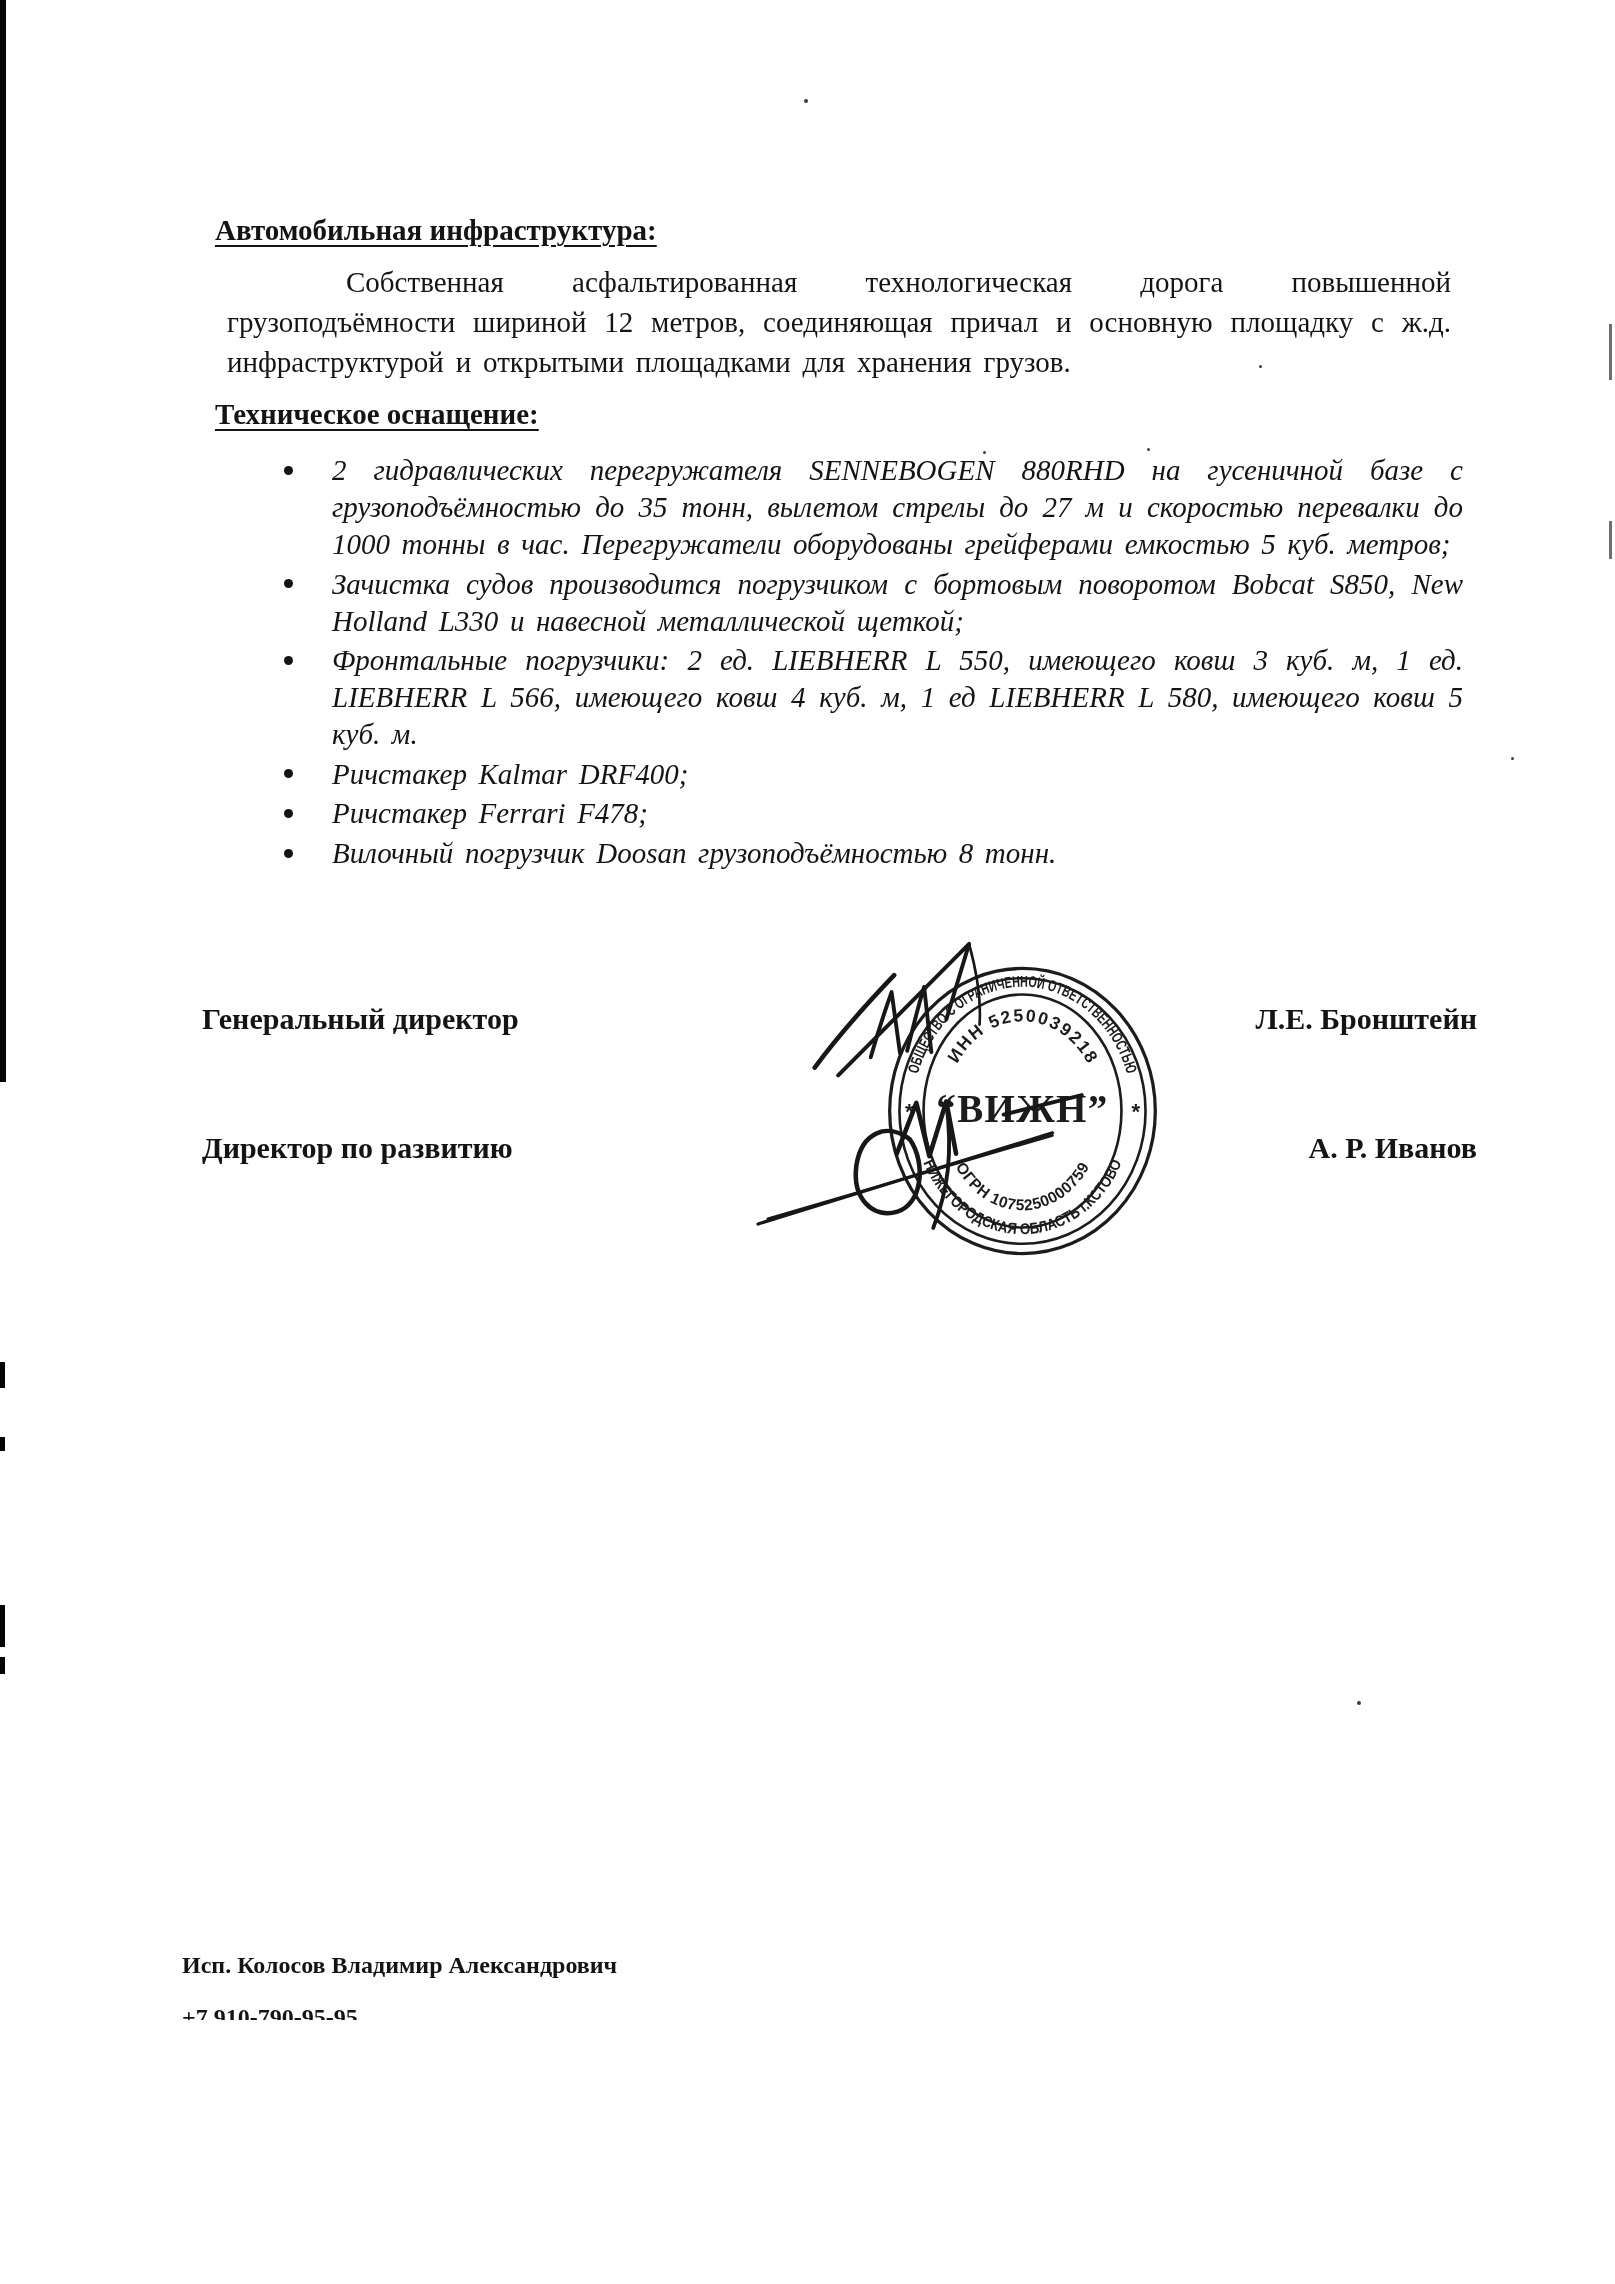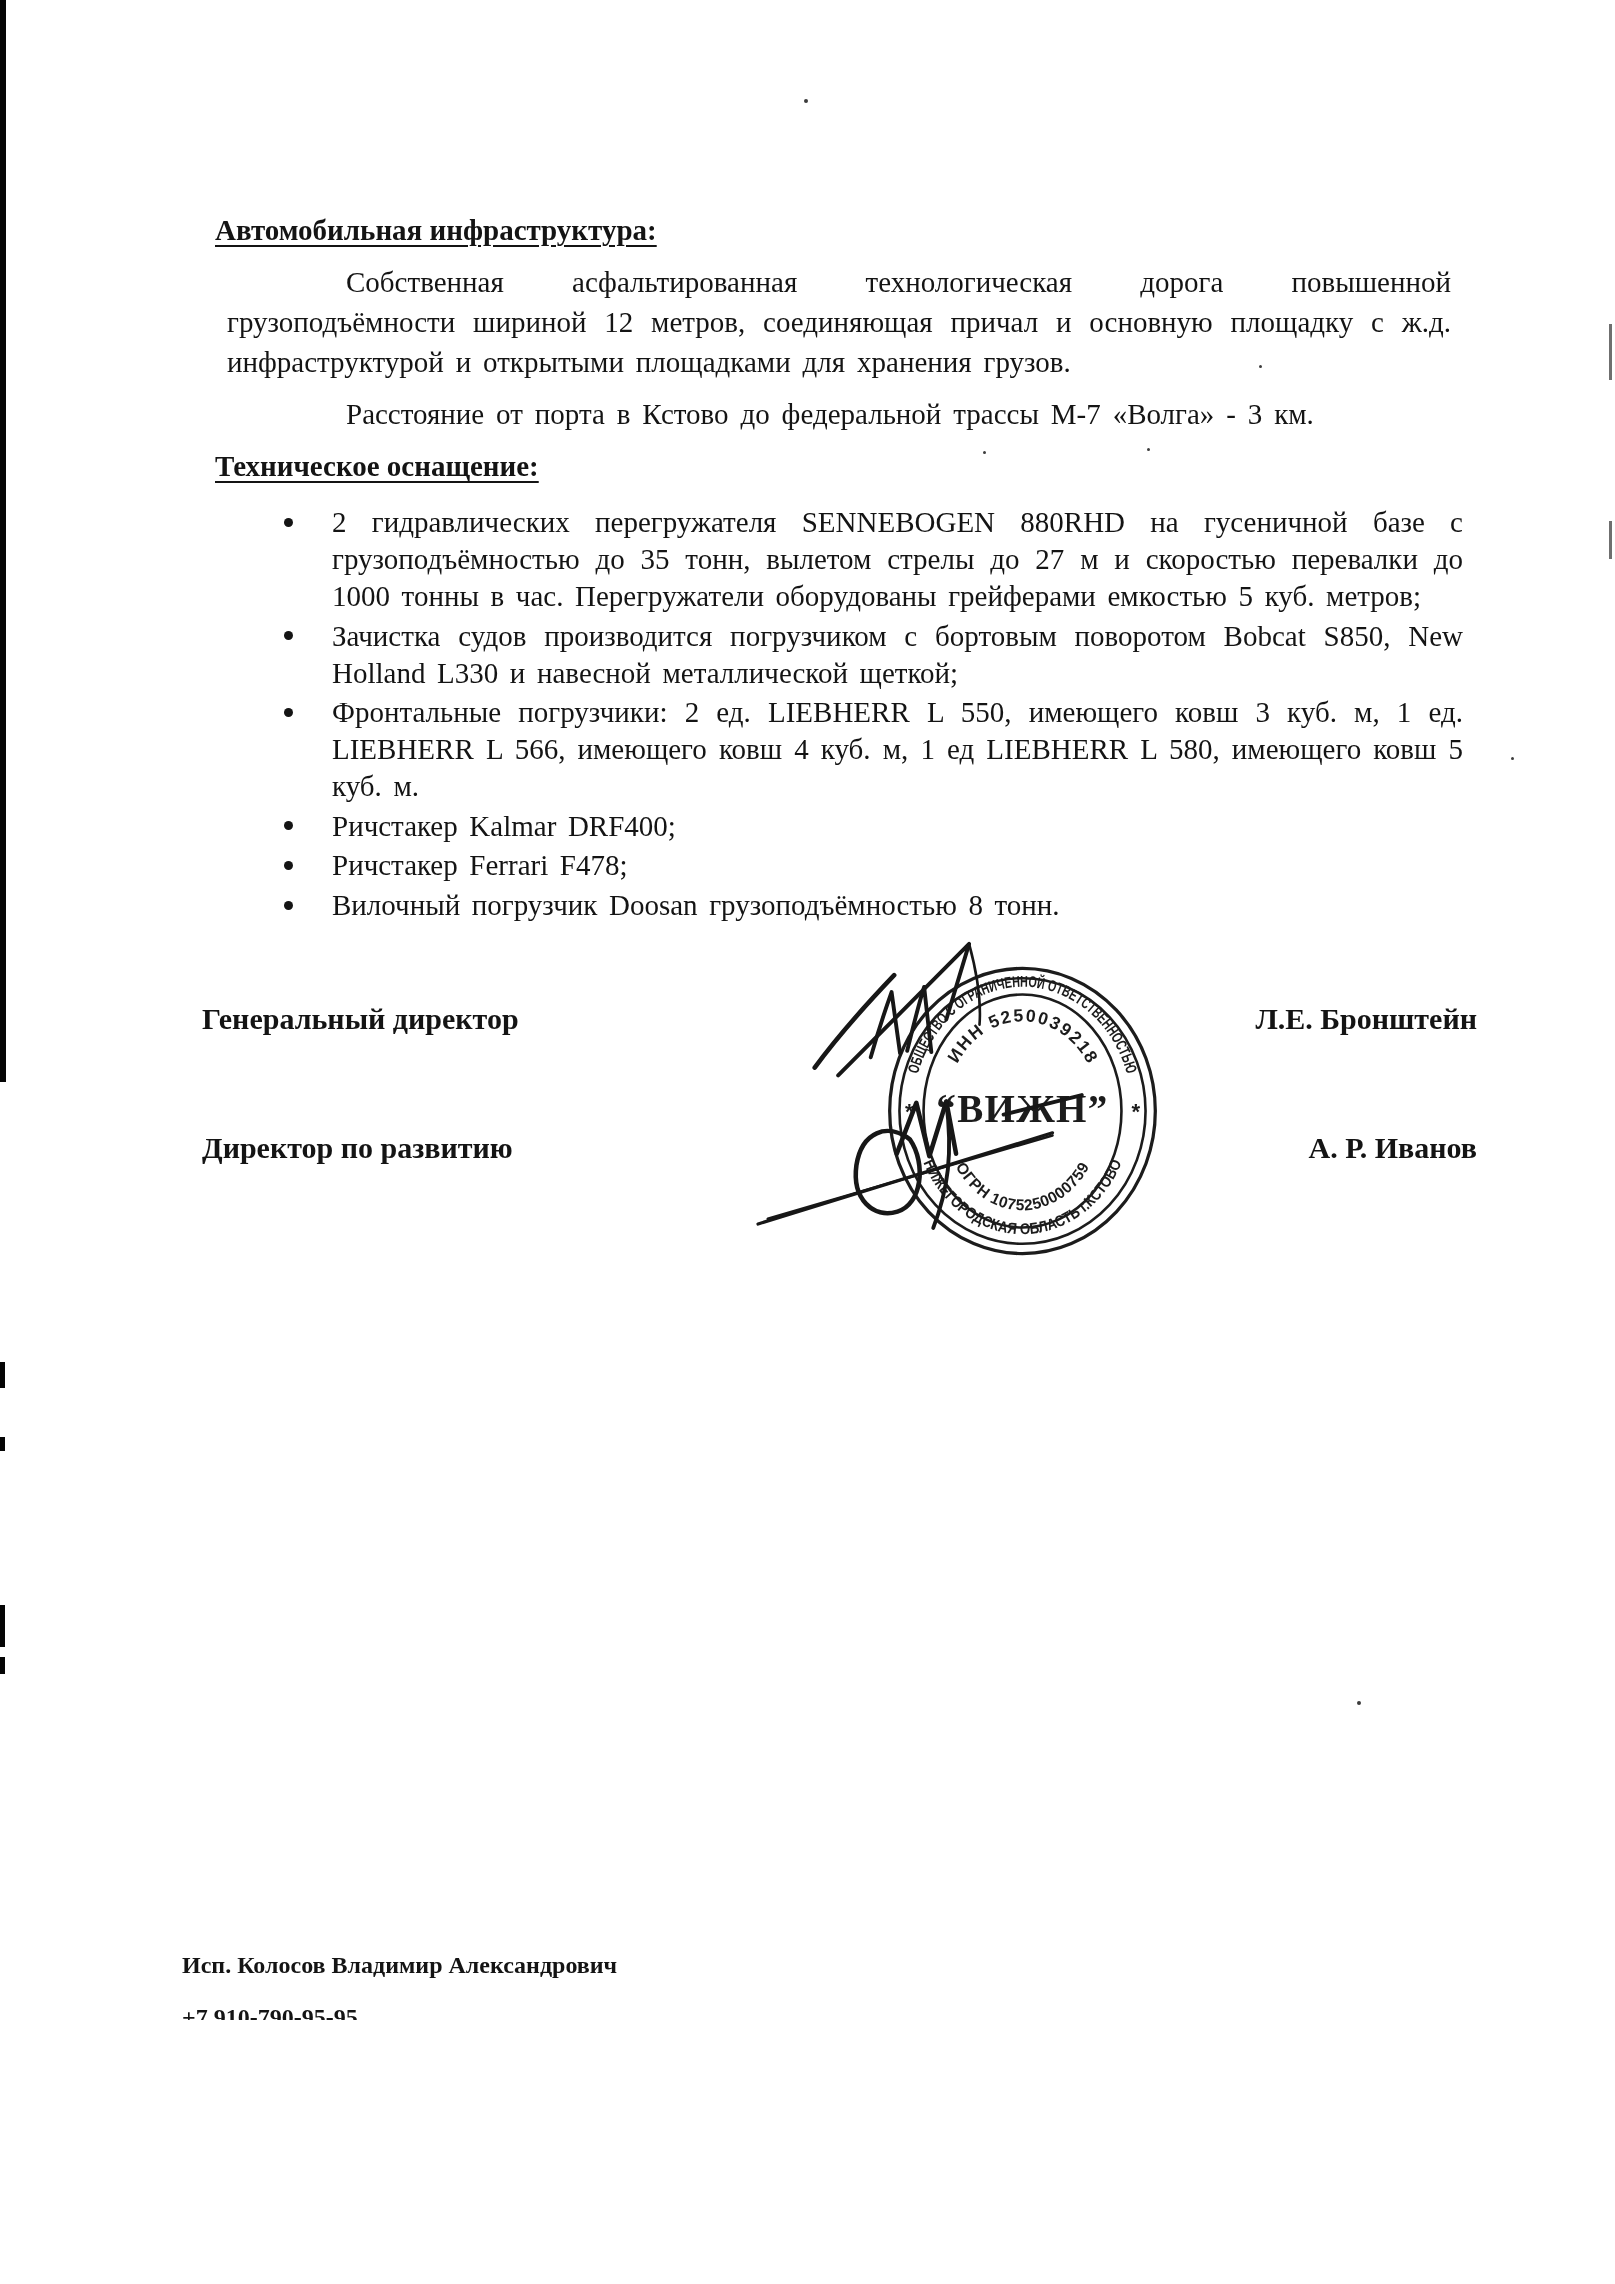--- a/index.html
+++ b/index.html
@@ -16,21 +16,21 @@
     text-decoration-thickness:2px; text-underline-offset:5.2px;
     margin:0;
   }
   .doc-par {
     margin:12px; text-indent:119px; text-align:justify; text-align-last:left;
     word-spacing:0.16em;
   }
   .doc-par.no-wrap-just { text-align:left; }
   .equip-heading { margin-top:7px; }
   ul.equip-list { list-style:none; margin:18px 0 0 0; padding:0; }
-  ul.equip-list li { display:flex; margin:0 0 2.6px 0; line-height:37px; }
+  ul.equip-list li { display:flex; margin:0 0 2.6px 0; line-height:37px;font-style:italic; }
   .bullet-dot {
     flex:0 0 9px; width:9px; height:9px; border-radius:50%;
     background:#141414; margin-left:69px; margin-top:13.7px;
   }
   .li-text { margin-left:39px; width:1131px; text-align:justify; text-align-last:left; word-spacing:0.15em; }
   
   .sig-row {
     position:absolute; left:202px; width:1275px;
     display:flex; justify-content:space-between;
     font-size:30px; font-weight:bold; line-height:35px;
@@ -78,21 +78,20 @@
   <div class="speck" style="left:804px;top:99px;width:3.9px;height:3.9px;"></div>
   <div class="speck" style="left:983px;top:451px;width:3.3px;height:3.3px;"></div>
   <div class="speck" style="left:1147px;top:448px;width:3.3px;height:3.3px;"></div>
   <div class="speck" style="left:1259px;top:365px;width:3.3px;height:3.3px;"></div>
   <div class="speck" style="left:1511px;top:757px;width:3.3px;height:3.3px;"></div>
   <div class="speck" style="left:1357px;top:1701px;width:3.9px;height:3.9px;"></div>
 
   <div class="text-column">
     <p class="doc-heading">Автомобильная инфраструктура:</p>
     <p class="doc-par">Собственная асфальтированная технологическая дорога повышенной грузоподъёмности шириной 12 метров, соединяющая причал и основную площадку с ж.д. инфраструктурой и открытыми площадками для хранения грузов.</p>
-    <p class="doc-par no-wrap-just">Расстояние от порта в Кстово до федеральной трассы М-7 «Волга» - 3 км.</p>
 
     <p class="doc-heading equip-heading">Техническое оснащение:</p>
 
     <ul class="equip-list">
       <li>
         <span class="bullet-dot"></span>
         <span class="li-text">2 гидравлических перегружателя SENNEBOGEN 880RHD на гусеничной базе с грузоподъёмностью до 35 тонн, вылетом стрелы до 27 м и скоростью перевалки до 1000 тонны в час. Перегружатели оборудованы грейферами емкостью 5 куб. метров;</span>
       </li>
       <li>
         <span class="bullet-dot"></span>

